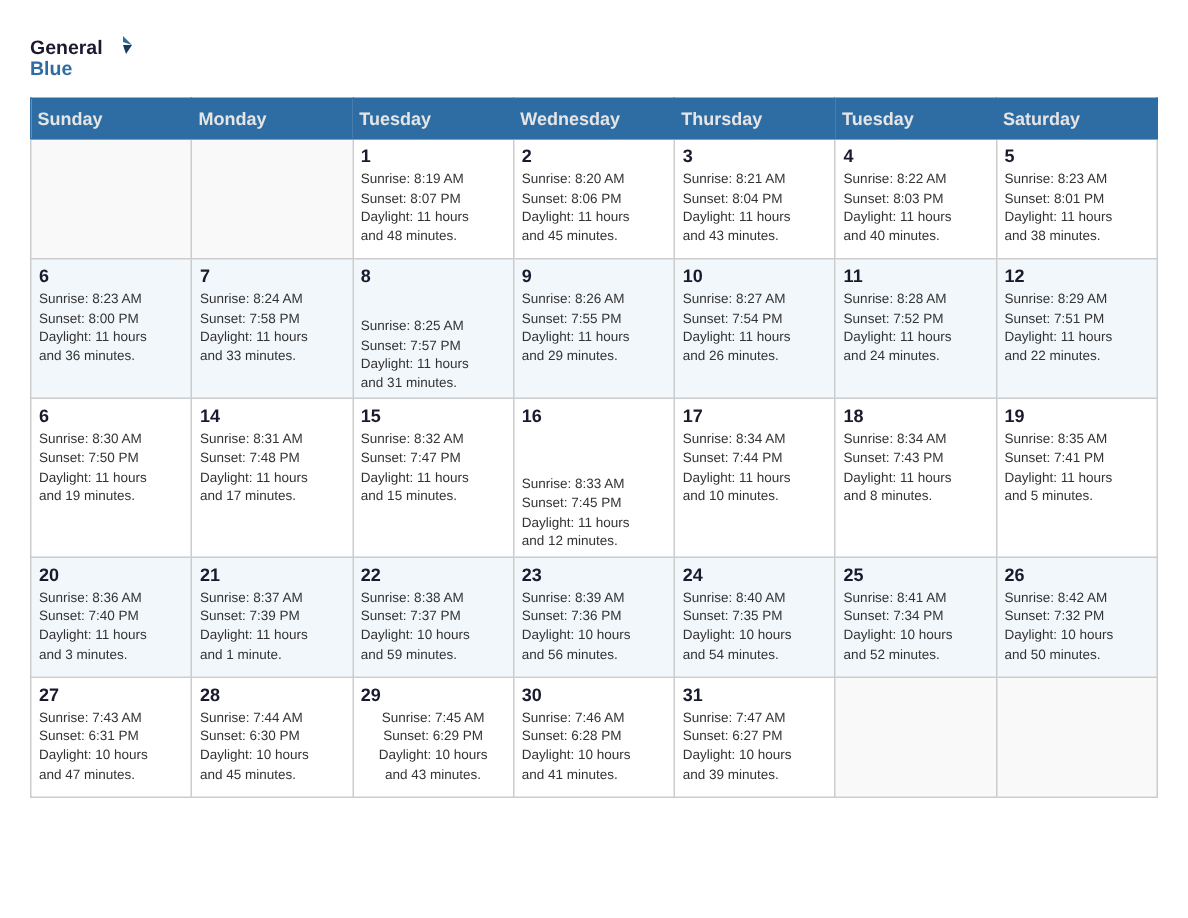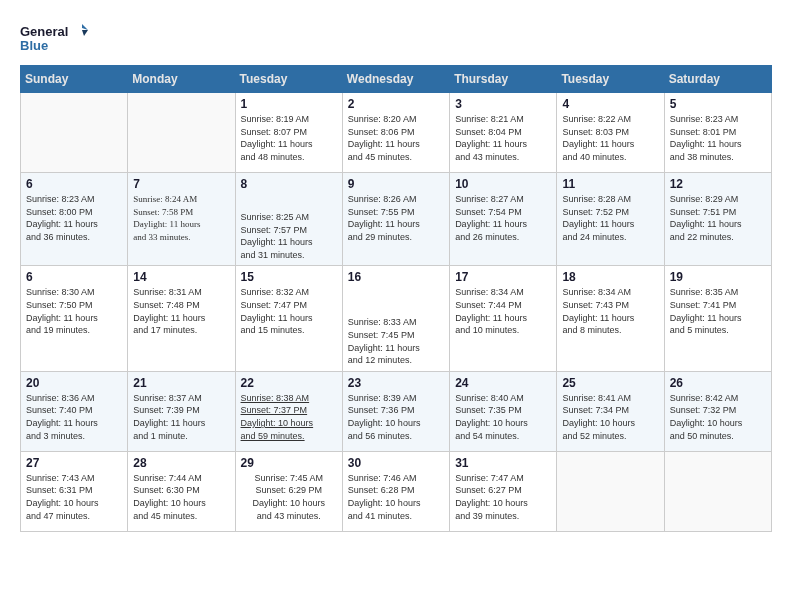--- a/index.html
+++ b/index.html
@@ -151,21 +151,21 @@
       <tr>
         <td>
           <span class="day-num">6</span>
           <div class="day-info" style="white-space: pre-line;">Sunrise: 8:23 AM
 Sunset: 8:00 PM
 Daylight: 11 hours
 and 36 minutes.</div>
         </td>
         <td>
           <span class="day-num">7</span>
-          <div class="day-info" style="white-space: pre-line; font-family: Liberation Serif, serif;">Sunrise: 8:24 AM
+          <div class="day-info" style="white-space: pre-line;">Sunrise: 8:24 AM
 Sunset: 7:58 PM
 Daylight: 11 hours
 and 33 minutes.</div>
         </td>
         <td>
           <span class="day-num">8</span>
           <div class="day-info" style="white-space: pre-line; margin-top: 20px;">Sunrise: 8:25 AM
 Sunset: 7:57 PM
 Daylight: 11 hours
 and 31 minutes.</div>
@@ -260,21 +260,21 @@
         </td>
         <td>
           <span class="day-num">21</span>
           <div class="day-info" style="white-space: pre-line;">Sunrise: 8:37 AM
 Sunset: 7:39 PM
 Daylight: 11 hours
 and 1 minute.</div>
         </td>
         <td>
           <span class="day-num">22</span>
-          <div class="day-info" style="white-space: pre-line; text-decoration: underline;">Sunrise: 8:38 AM
+          <div class="day-info" style="white-space: pre-line;">Sunrise: 8:38 AM
 Sunset: 7:37 PM
 Daylight: 10 hours
 and 59 minutes.</div>
         </td>
         <td>
           <span class="day-num">23</span>
           <div class="day-info" style="white-space: pre-line;">Sunrise: 8:39 AM
 Sunset: 7:36 PM
 Daylight: 10 hours
 and 56 minutes.</div>

